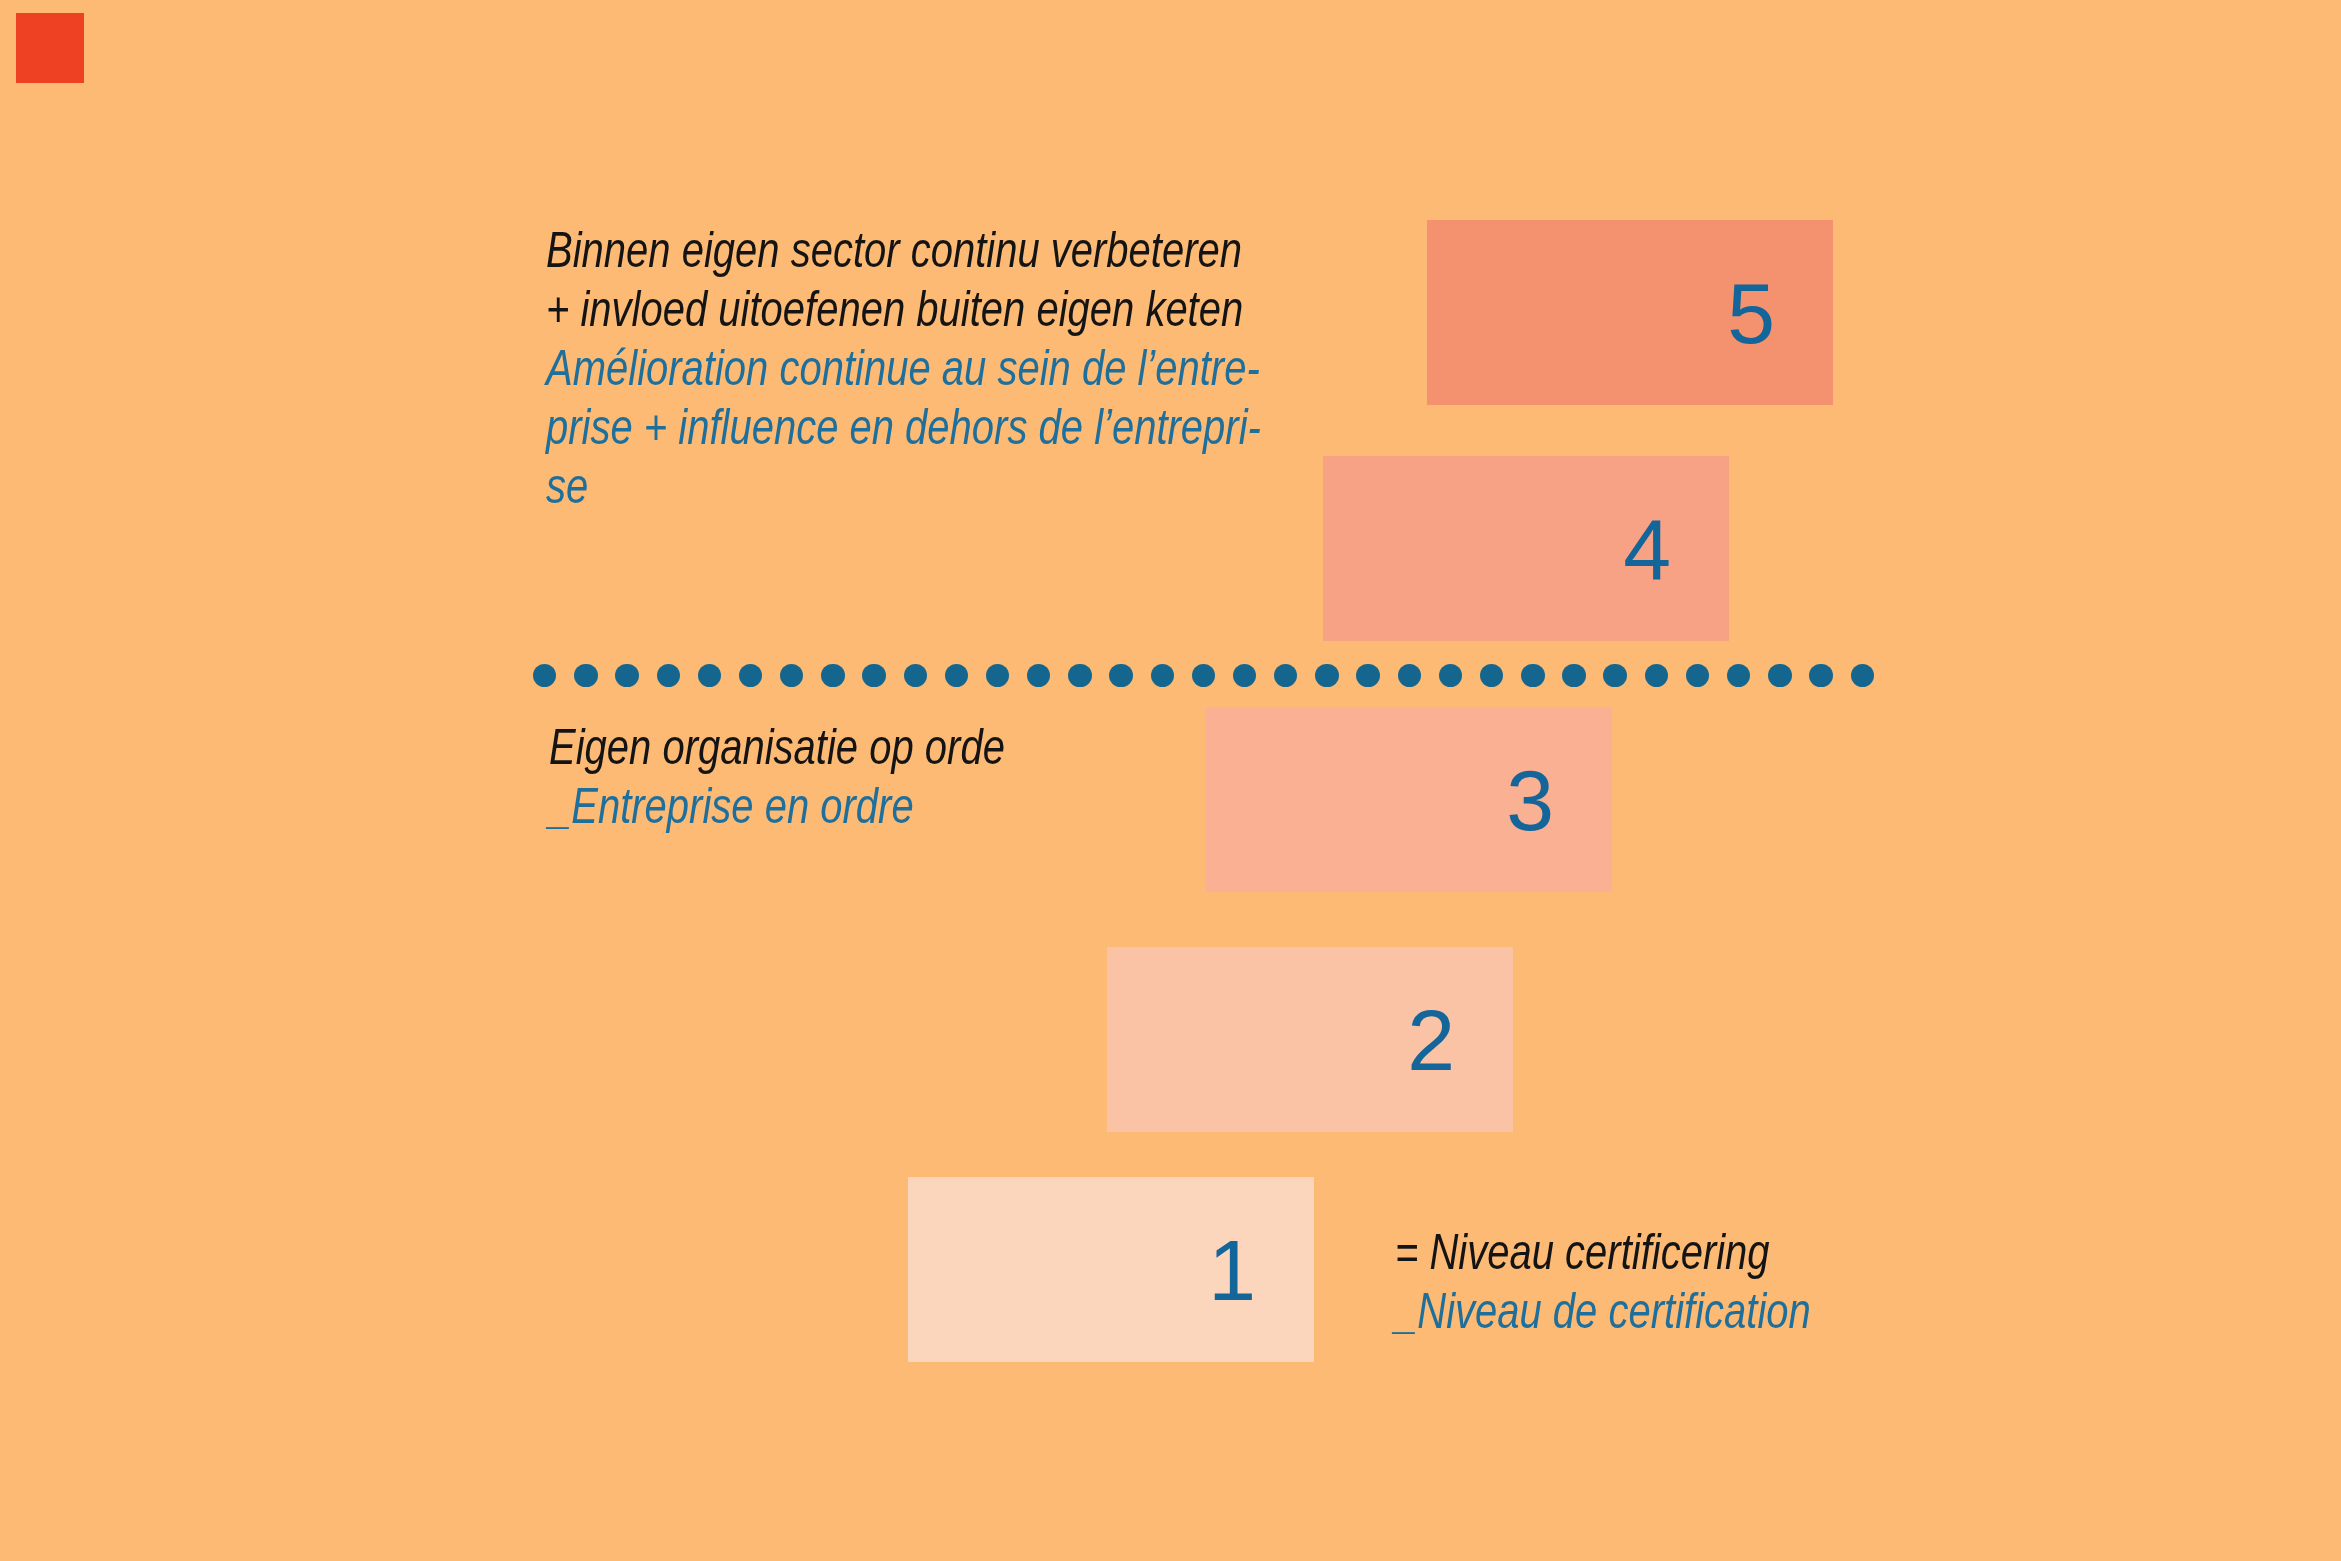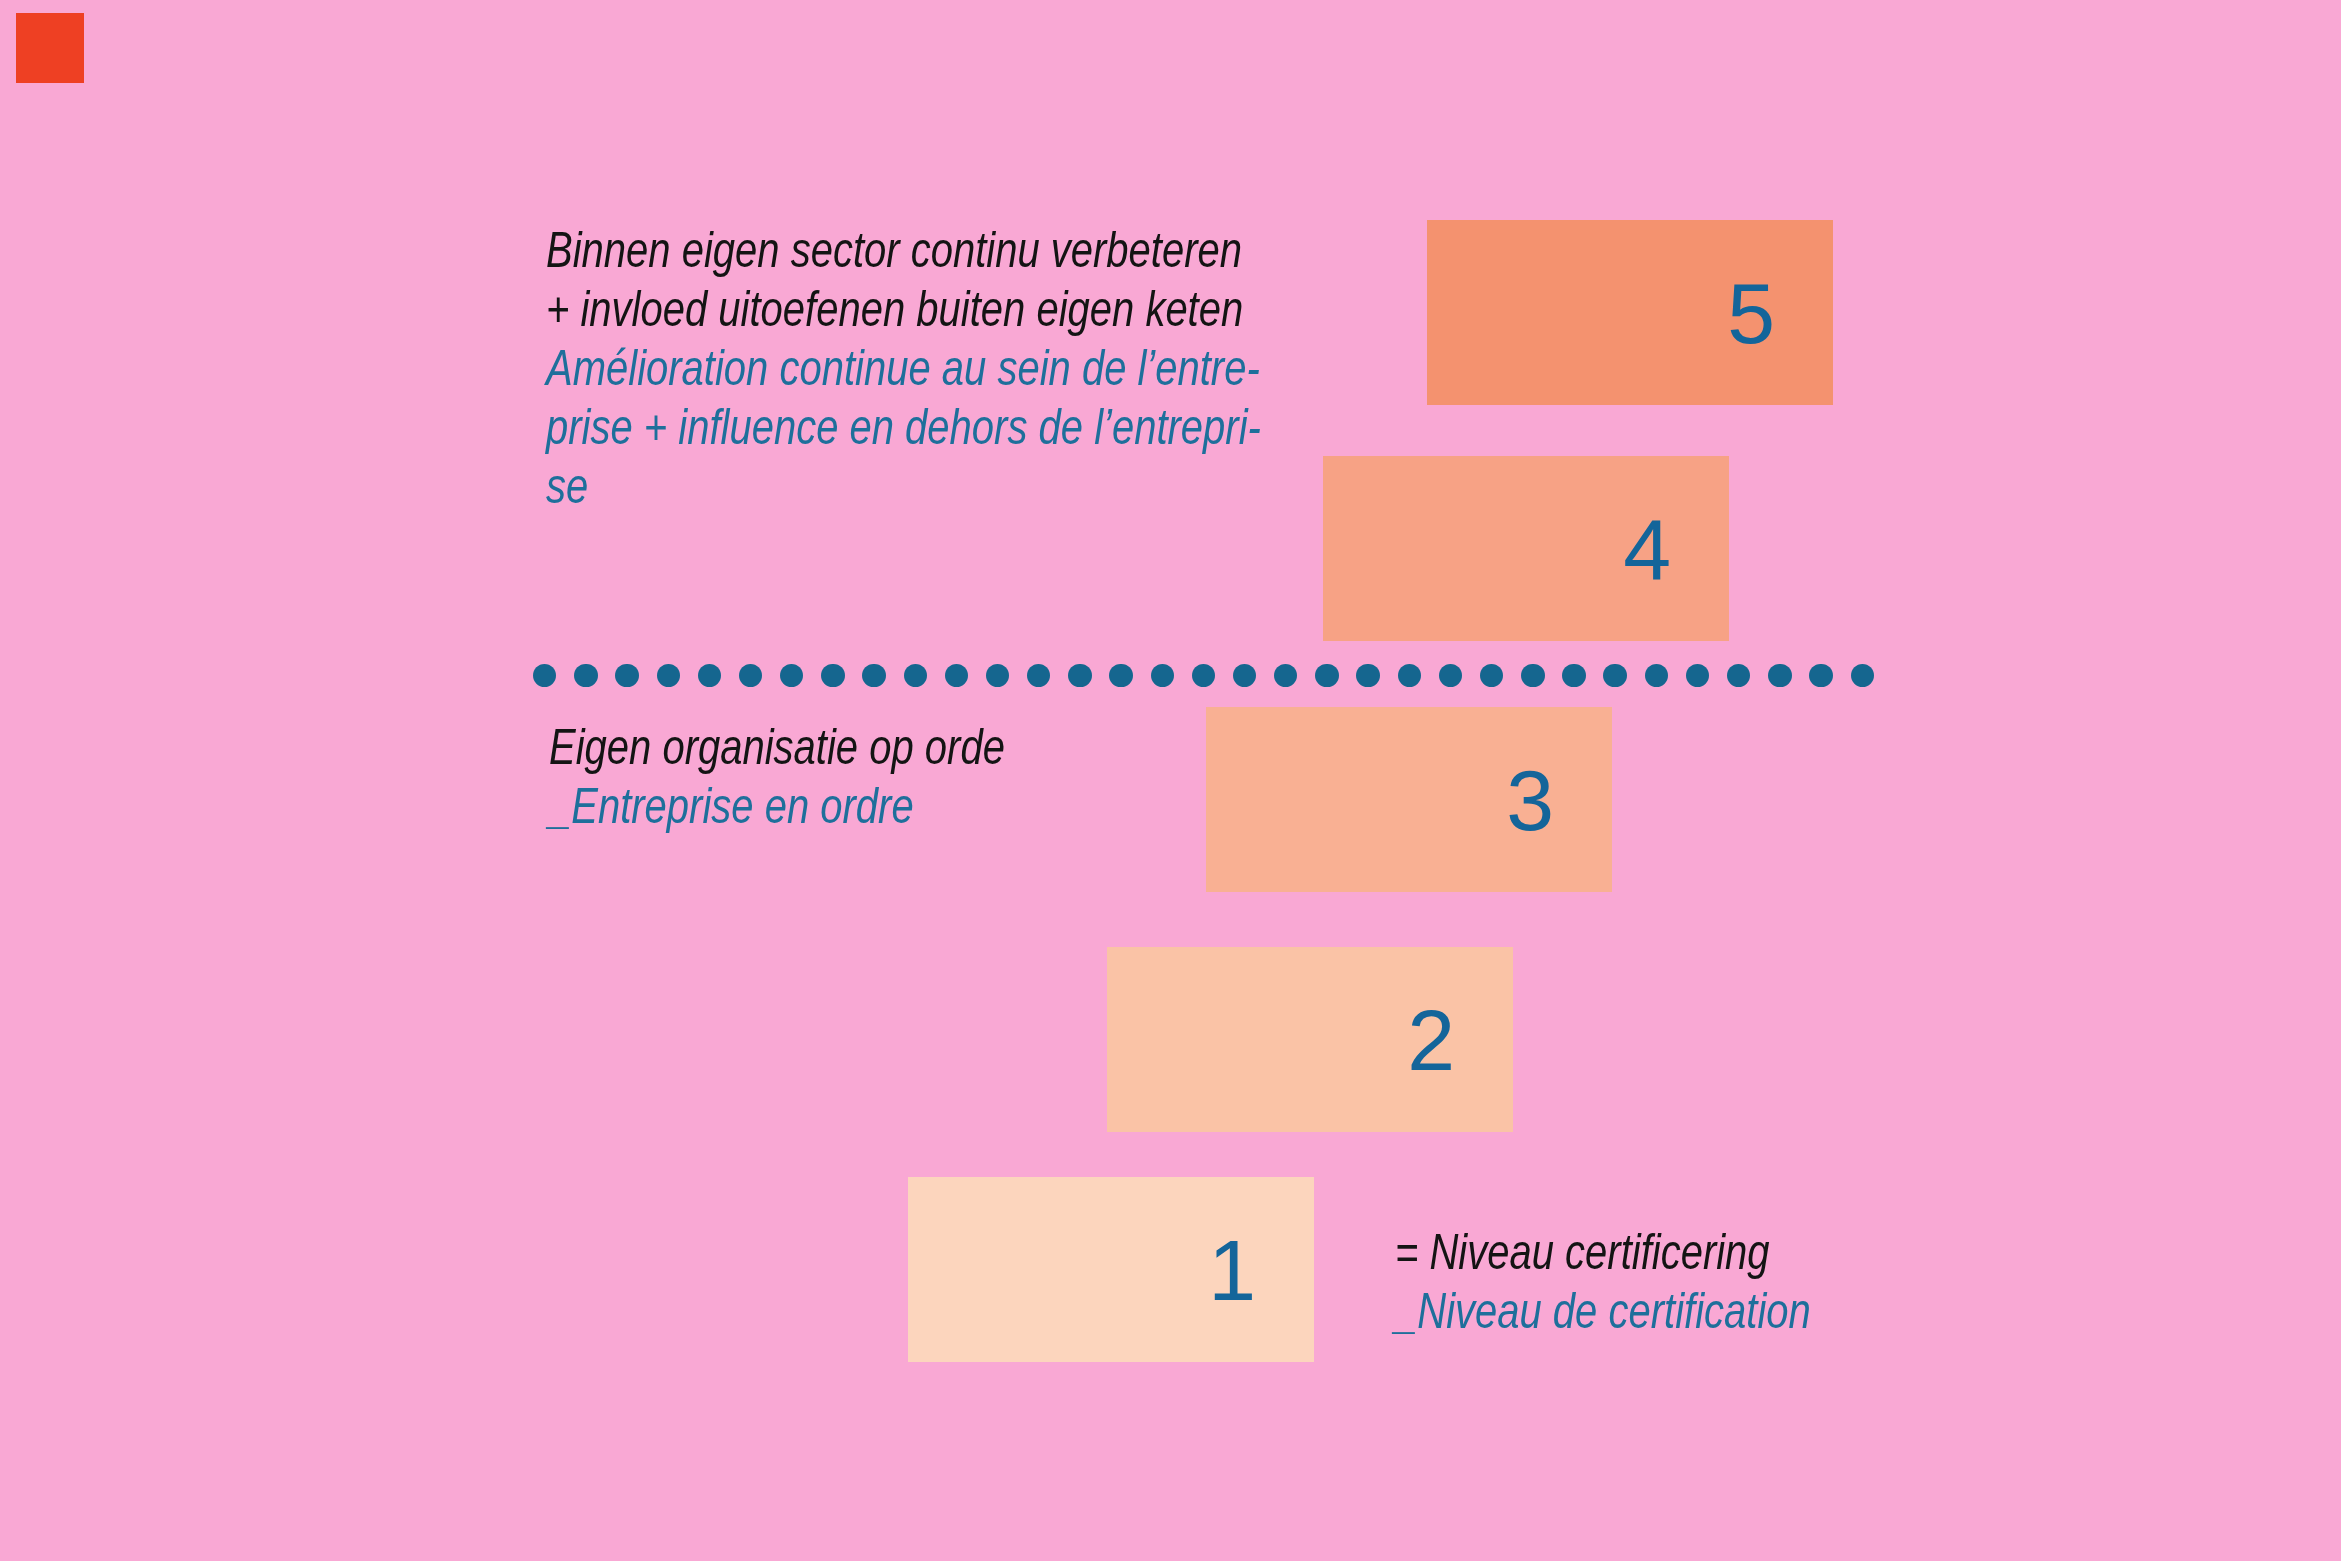--- a/index.html
+++ b/index.html
@@ -58,21 +58,21 @@
   }
   .dotted-divider .dot{
     width:23.4px;height:23.4px;
     border-radius:50%;
     flex:0 0 auto;
   }
 </style>
 </head>
 <body>
 
-<div class="page" style="background: #f9a8d4;">
+<div class="page" style="background: #fdba74;">
 
   <div class="brand-square" style="background: rgb(238, 64, 35);"></div>
 
   <div class="tblock block-top">
     <div class="nl">Binnen eigen sector continu verbeteren</div>
     <div class="nl">+ invloed uitoefenen buiten eigen keten</div>
     <div class="fr">Amélioration continue au sein de l’entre-</div>
     <div class="fr">prise + influence en dehors de l’entrepri-</div>
     <div class="fr">se</div>
   </div>

